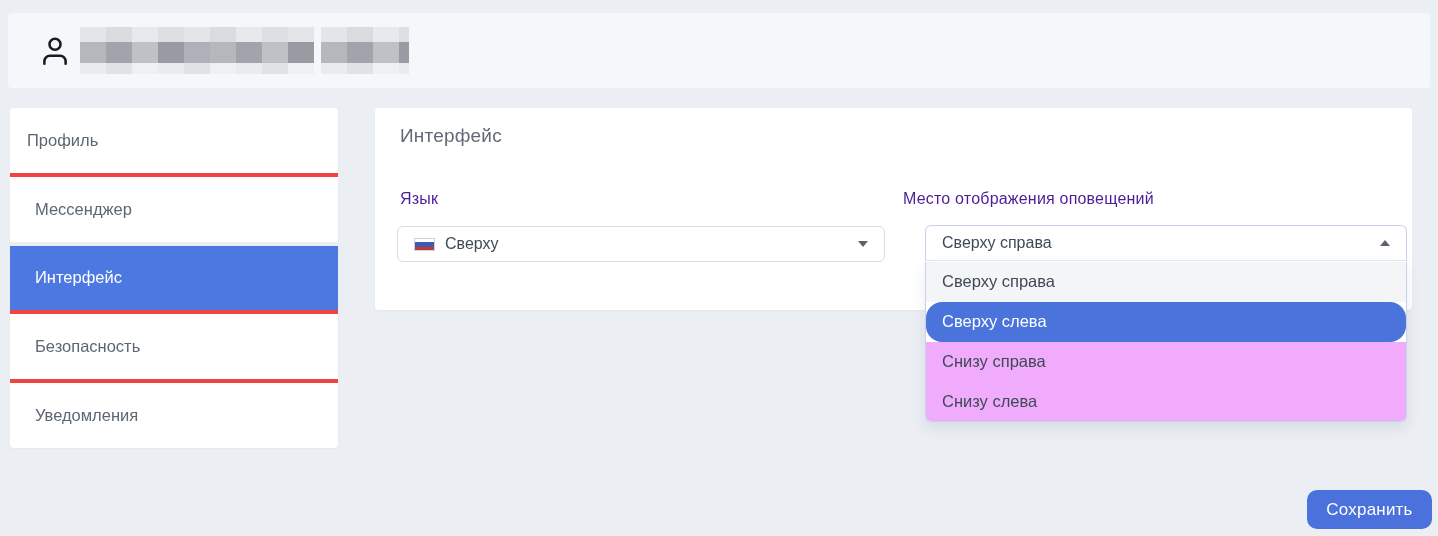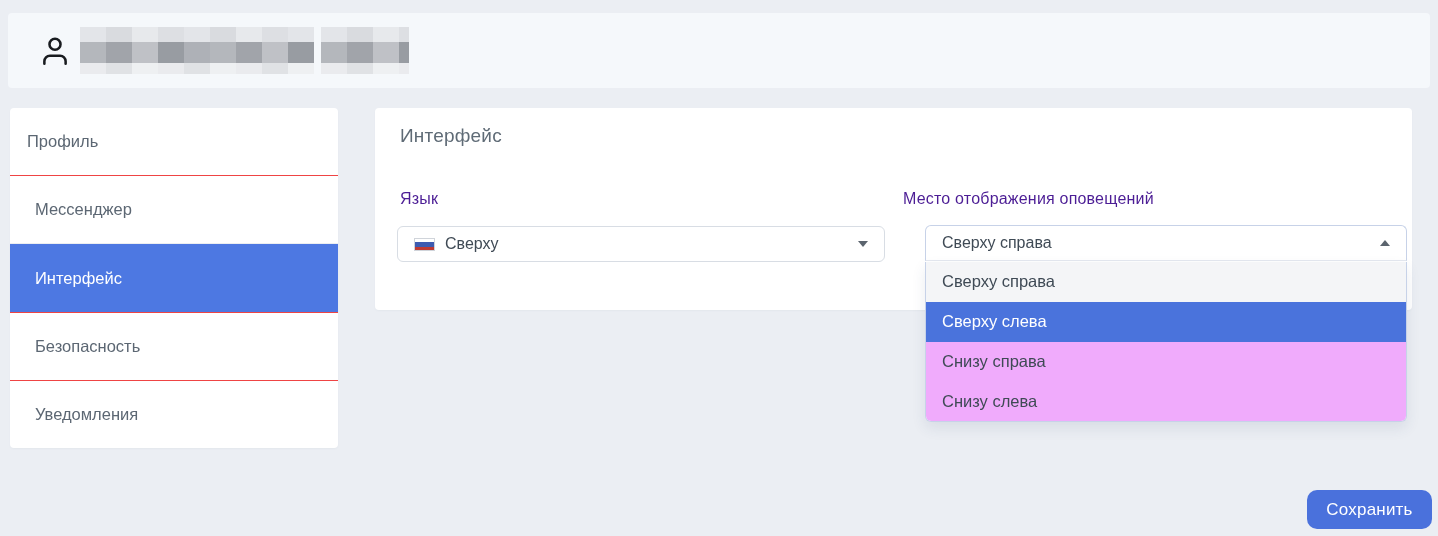--- a/index.html
+++ b/index.html
@@ -36,21 +36,21 @@
   .sidebar {
     position:absolute; left:10px; top:108px; width:328px; height:340px;
     background:#ffffff; border-radius:4px;
     display:flex; flex-direction:column;
     box-shadow:0 1px 2px rgba(60,70,90,.04);
     overflow:hidden;
   }
   .nav-item {
     flex:1; display:flex; align-items:center; padding-left:25px;
     font-size:16.5px; color:#5c6773; cursor:pointer;
-    border-top:1px solid #ef4444;
+    border-top:4px solid #ef4444;
   }
   .nav-item:first-child { border-top:none;padding-left:17px; }
   .nav-item.active { background:#4d78e2; color:#ffffff; border-top-color:#eceef1; }
 
   
   .panel {
     position:absolute; left:375px; top:108px; width:1037px; height:202px;
     background:#ffffff; border-radius:4px;
     box-shadow:0 1px 2px rgba(60,70,90,.04);
   }
@@ -87,21 +87,21 @@
     background:#ffffff; border:1px solid #c7d2e8; border-top:none;
     border-radius:0 0 6px 6px;
     box-shadow:0 6px 14px rgba(50,70,110,.10);
     display:flex; flex-direction:column; overflow:hidden;
   }
   .option {
     flex:1; display:flex; align-items:center; padding-left:16px;
     font-size:16.5px; color:#3f4a55; cursor:pointer; background:#f0abfc;
   }
   .option.selected    { background:#f4f5f7; }
-  .option.highlighted { background:#4a73dc; color:#ffffff; }
+  .option.highlighted { background:#4a73dc; color:#ffffff;border-radius:16px; }
 
   
   .save-btn {
     position:absolute; left:1307px; top:490px; width:125px; height:39px;
     background:#4a71dc; color:#ffffff; border:none; border-radius:10px;
     font-family:"Liberation Sans", sans-serif; font-size:17px; letter-spacing:.2px;
     cursor:pointer; display:flex; align-items:center; justify-content:center;
   }
 </style>
 </head>

